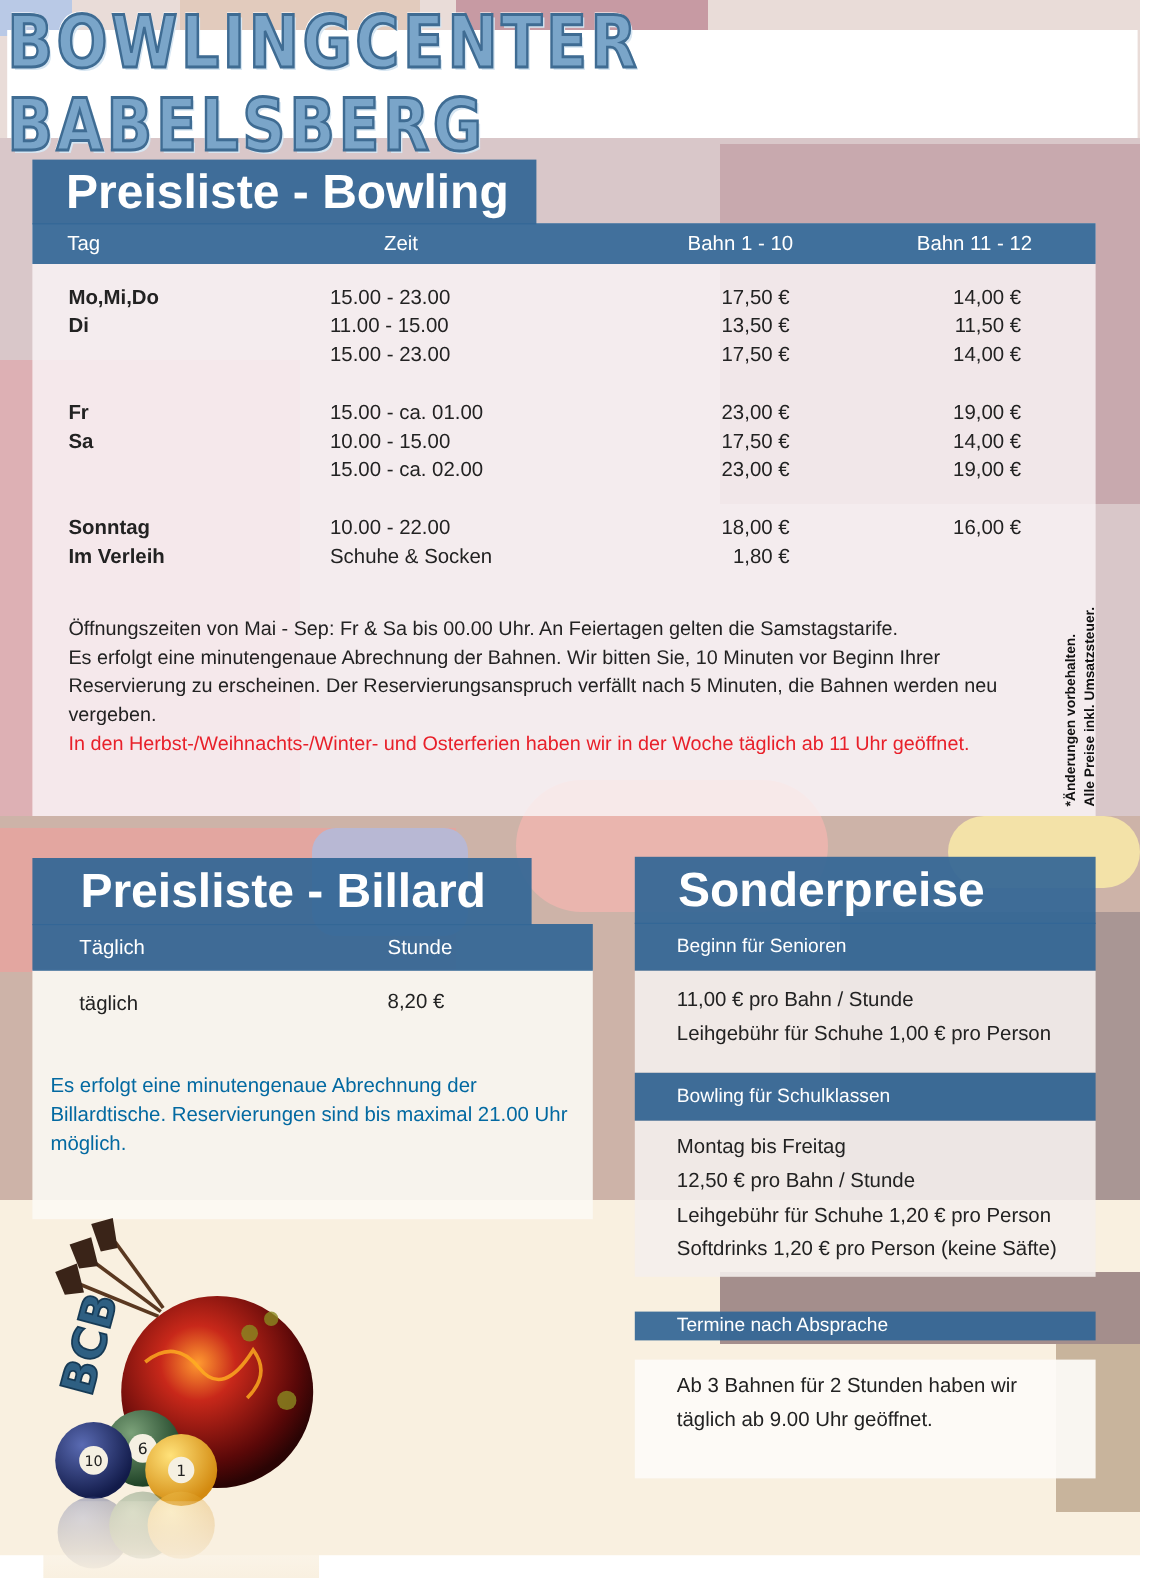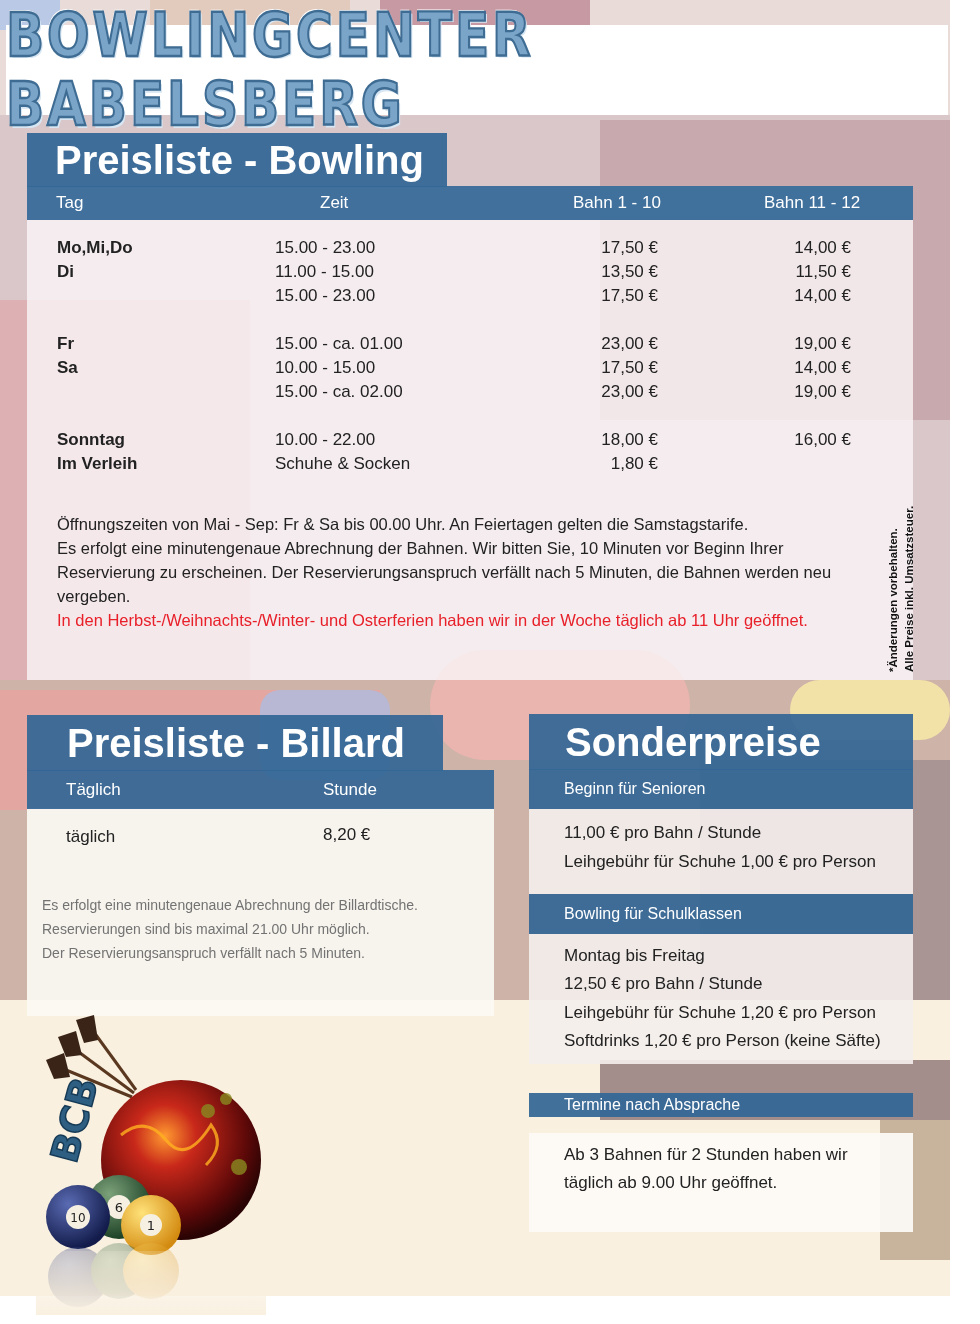--- a/index.html
+++ b/index.html
@@ -160,23 +160,22 @@
 <div class="panel" style="left:27px;top:808px;width:467px;height:208px;background:rgba(252,249,244,0.9);"></div>
 <div class="tab-head" style="left:27px;top:715px;width:416px;height:56px;font-size:40px;padding-left:40px;">
   <span>Preisliste - Billard</span>
 </div>
 <div class="bar" style="left:27px;top:770px;width:467px;height:39px;font-size:17px;">
   <span style="position:absolute;left:39px;">Täglich</span>
   <span style="position:absolute;left:296px;">Stunde</span>
 </div>
 <div class="txt" style="left:66px;top:822px;">täglich</div>
 <div class="txt" style="left:323px;top:820px;">8,20 €</div>
-<div style="position:absolute;left:42px;top:893px;width:440px;font-size:14px;line-height:24px;color:#737373;">
+<div style="position:absolute;left:42px;top:893px;width:440px;font-size:17px;line-height:24px;color:#0369a1;">
   <div>Es erfolgt eine minutengenaue Abrechnung der Billardtische. Reservierungen sind bis maximal 21.00 Uhr möglich.</div>
-  <div>Der Reservierungsanspruch verfällt nach 5 Minuten.</div>
 </div>
 
 <div class="tab-head" style="left:529px;top:714px;width:384px;height:56px;font-size:40px;padding-left:36px;">
   <span>Sonderpreise</span>
 </div>
 <div class="bar" style="left:529px;top:769px;width:384px;height:40px;padding-left:35px;">
   <span>Beginn für Senioren</span>
 </div>
 <div class="panel" style="left:529px;top:809px;width:384px;height:85px;background:rgba(244,238,236,0.9);"></div>
 <div class="txt" style="left:564px;top:818px;">11,00 € pro Bahn / Stunde</div>

